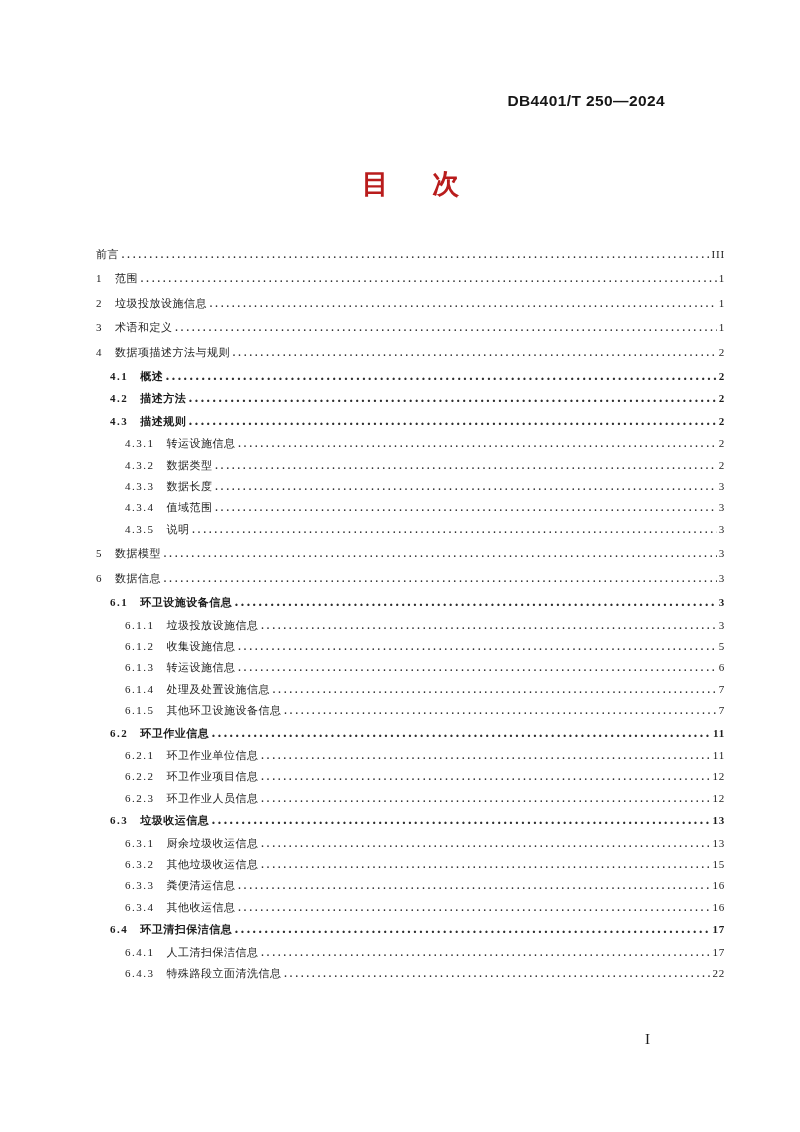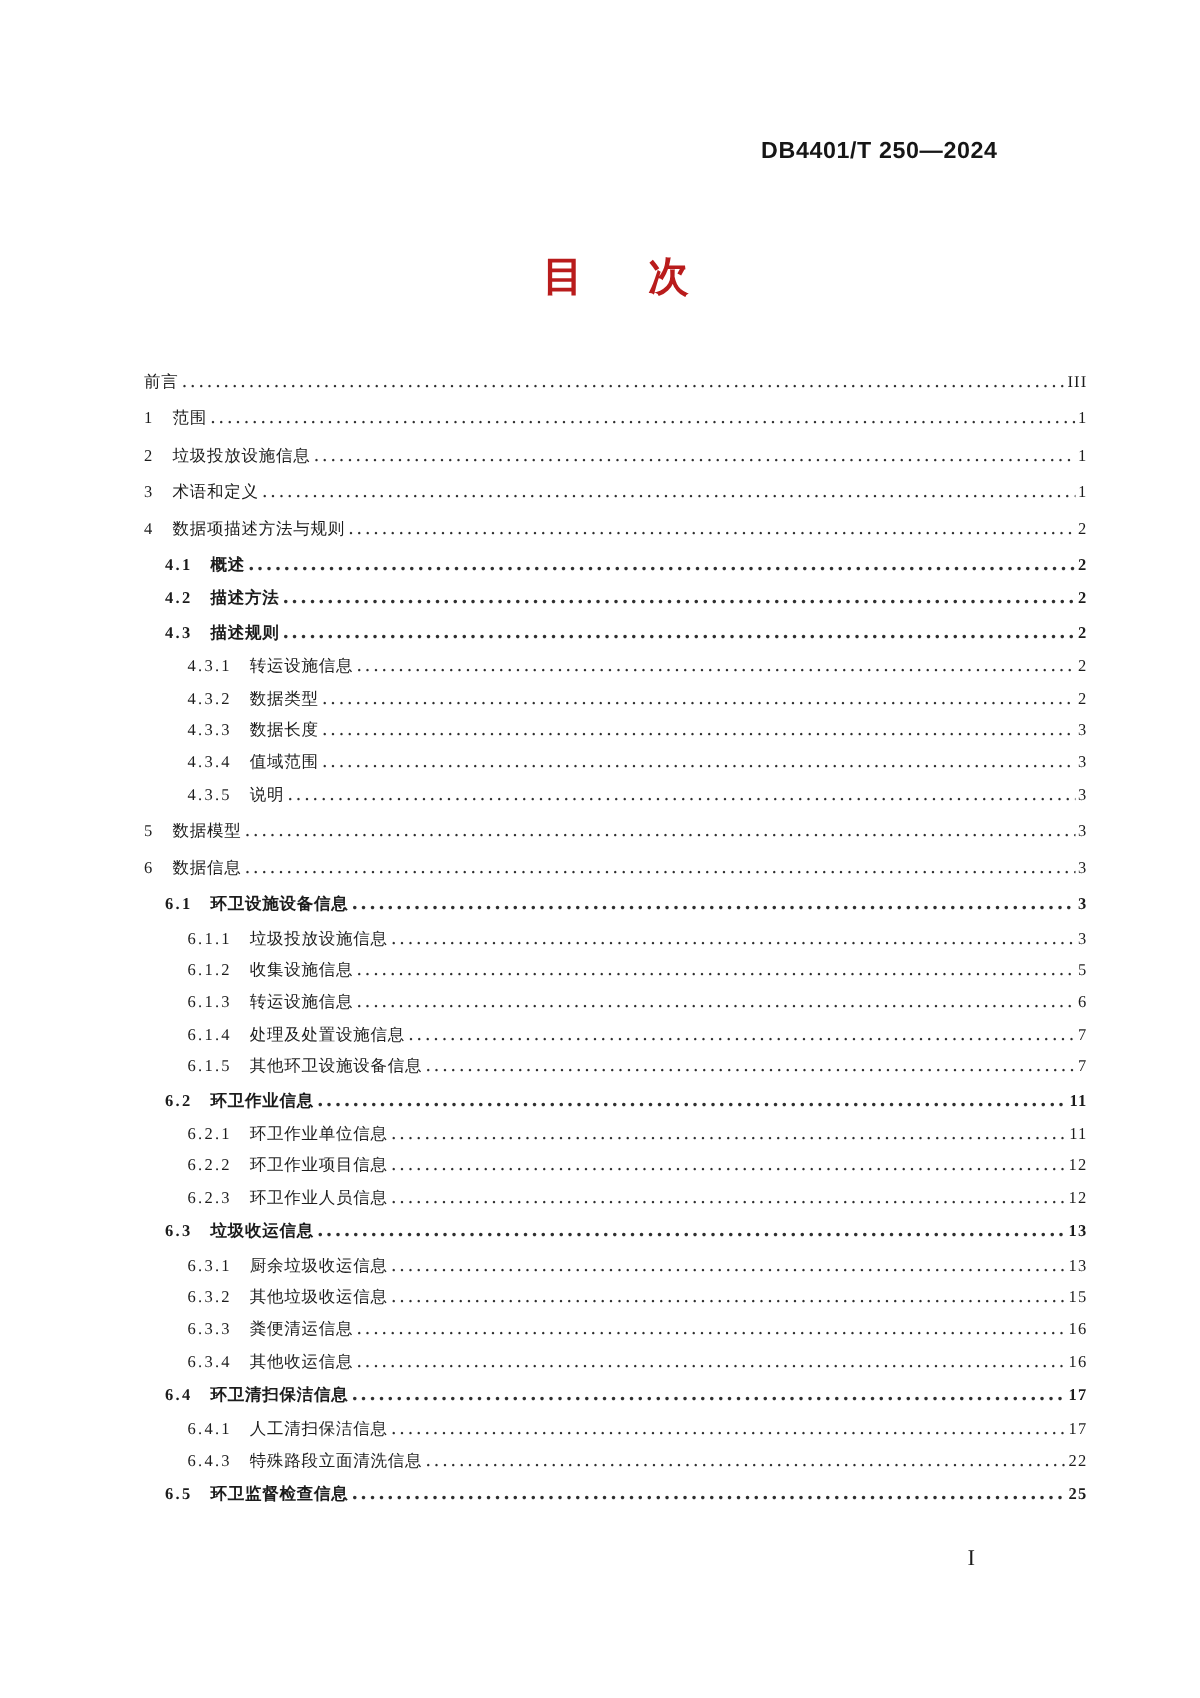--- a/index.html
+++ b/index.html
@@ -285,23 +285,17 @@
     <span class="toc-title">人工清扫保洁信息</span>
     <span class="toc-leader"></span>
     <span class="toc-page">17</span>
   </div>
       <div class="toc-row lv3">
     <span class="toc-num">6.4.3</span>
     <span class="toc-title">特殊路段立面清洗信息</span>
     <span class="toc-leader"></span>
     <span class="toc-page">22</span>
   </div>
-      <div class="toc-row lv2">
-    <span class="toc-num">6.5</span>
-    <span class="toc-title">环卫监督检查信息</span>
-    <span class="toc-leader"></span>
-    <span class="toc-page">25</span>
-  </div>
     </div>
 
   <div class="footer-page">I</div>
 
 </div>
 
 </body></html>

